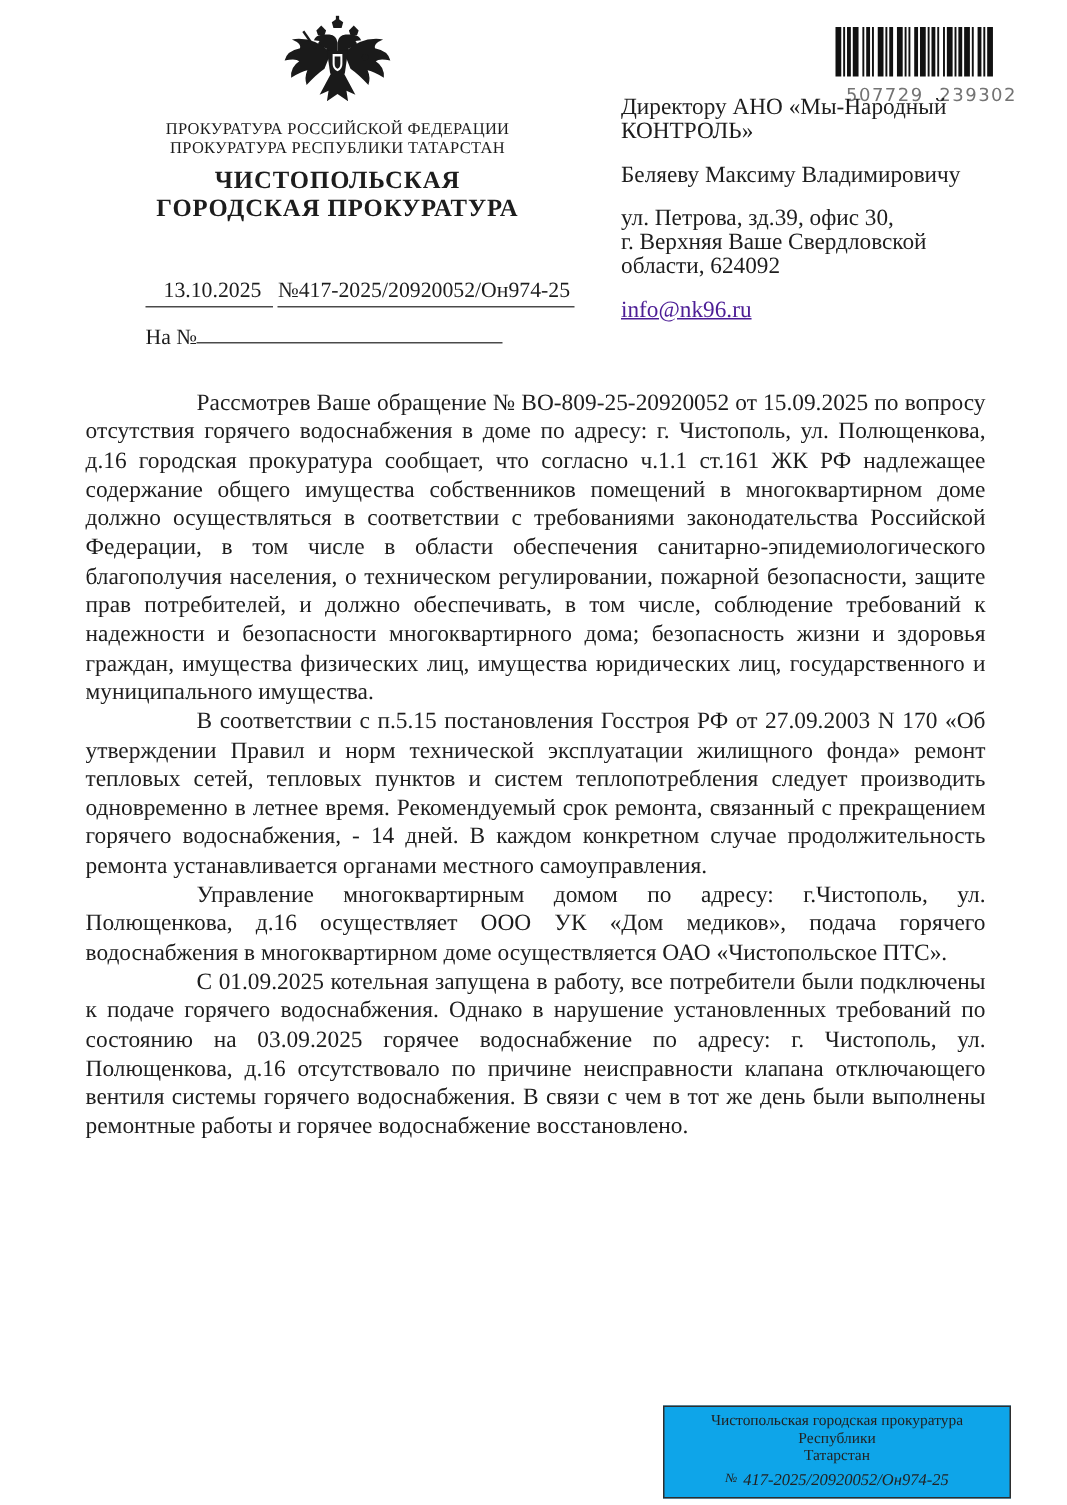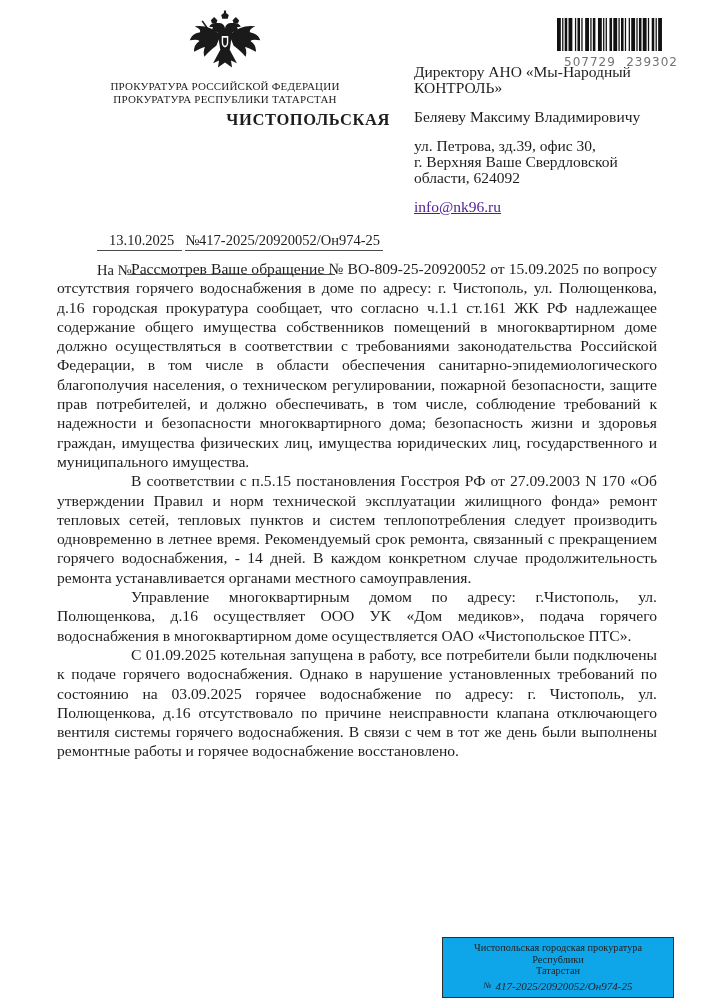--- a/index.html
+++ b/index.html
@@ -19,30 +19,30 @@
   .letterhead {
     position: absolute; left: 60px; top: 10px; width: 330px;
     text-align: center;
   }
   .emblem { display: block; margin: 0 auto 6px auto; }
   .org-line {
     font-size: 11px; line-height: 12.5px; letter-spacing: 0.2px;
   }
   .office-name {
     font-size: 16.5px; line-height: 18.5px; font-weight: bold;
-    letter-spacing: 0.6px; margin-top: 6px; text-align: right;
+    letter-spacing: 0.6px; margin-top: 6px;
   }
   .office-name2 { font-size: 16.5px; line-height: 18.5px; font-weight: bold; letter-spacing: 0.6px; }
   .lh-address { font-size: 13px; margin-top: 8px; }
 
   
   .refline { position: absolute; left: 97px; top: 186px; width: 300px; font-size: 14.5px; }
   .ref-row { white-space: nowrap; }
   .u-seg { display: inline-block; border-bottom: 1.6px solid #4a4a4a; }
-  .ref-date { padding: 0 8px 1px 12px; margin-right: 3px; margin-top: 46px; }
+  .ref-date { padding: 0 8px 1px 12px; margin-right: 3px; }
   .ref-num  { padding: 0 3px 1px 0; }
   .reply-row { margin-top: 9px; white-space: nowrap; font-size: 14.5px; }
   .blank-line { display: inline-block; width: 204px; border-bottom: 1.4px solid #4a4a4a; height: 14px; vertical-align: baseline; }
 
   
   .barcode-block { position: absolute; left: 556px; top: 18px; width: 130px; }
   .barcode-digits {
     display: flex; justify-content: space-between;
     padding: 0 8px; margin-top: -1px;
     font-family: "DejaVu Sans", sans-serif;
@@ -105,20 +105,21 @@
 
         <path d="M62 72 L48 98 L59 93 L57 106 L70 97 L83 106 L81 93 L92 98 L78 72 Z"></path>
       </g>
 
       <path d="M64 48 h12 v12 q0 7 -6 9 q-6 -2 -6 -9 z" fill="#ffffff"></path>
       <path d="M66.5 51 h7 v9 q0 5 -3.5 6 q-3.5 -1 -3.5 -6 z" fill="#1a1a1a"></path>
     </svg>
     <div class="org-line">ПРОКУРАТУРА РОССИЙСКОЙ ФЕДЕРАЦИИ</div>
     <div class="org-line">ПРОКУРАТУРА РЕСПУБЛИКИ ТАТАРСТАН</div>
     <div class="office-name">ЧИСТОПОЛЬСКАЯ</div>
+    <div class="office-name2">ГОРОДСКАЯ ПРОКУРАТУРА</div>
   </div>
 
   <div class="refline">
     <div class="ref-row">
       <span class="u-seg ref-date">13.10.2025</span><span class="u-seg ref-num">№417-2025/20920052/Он974-25</span>
     </div>
     <div class="reply-row">
       <span>На №</span><span class="blank-line"></span>
     </div>
   </div>

